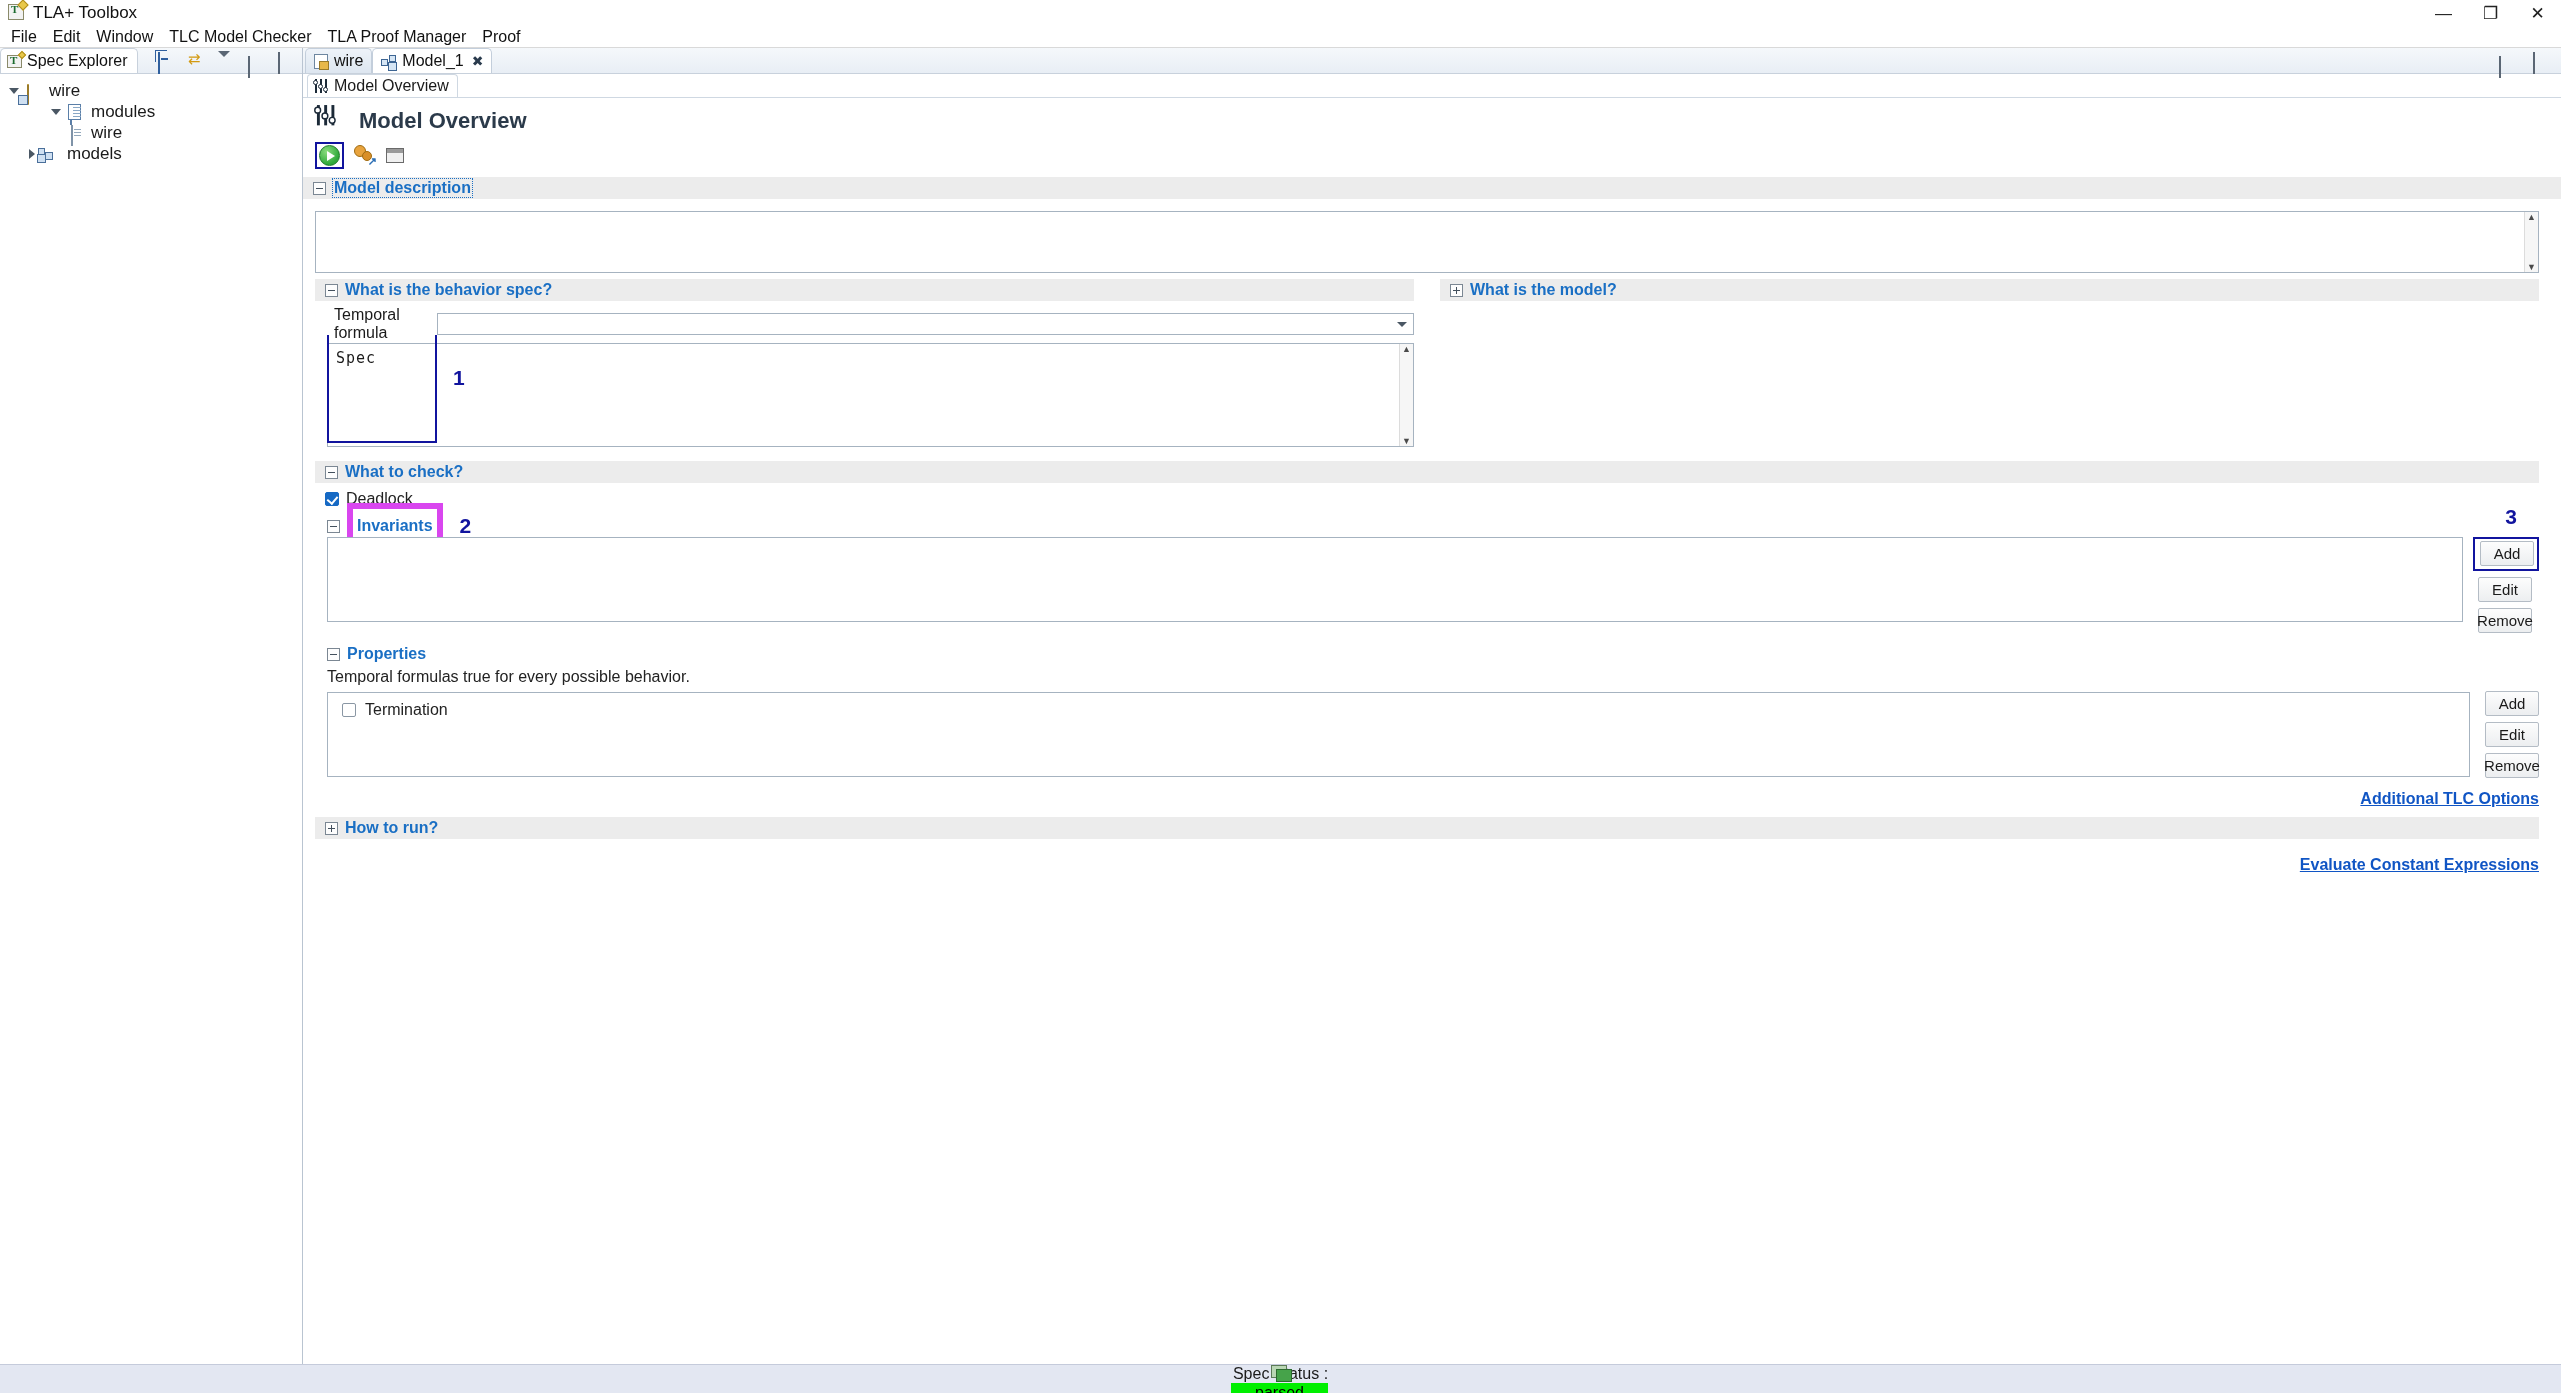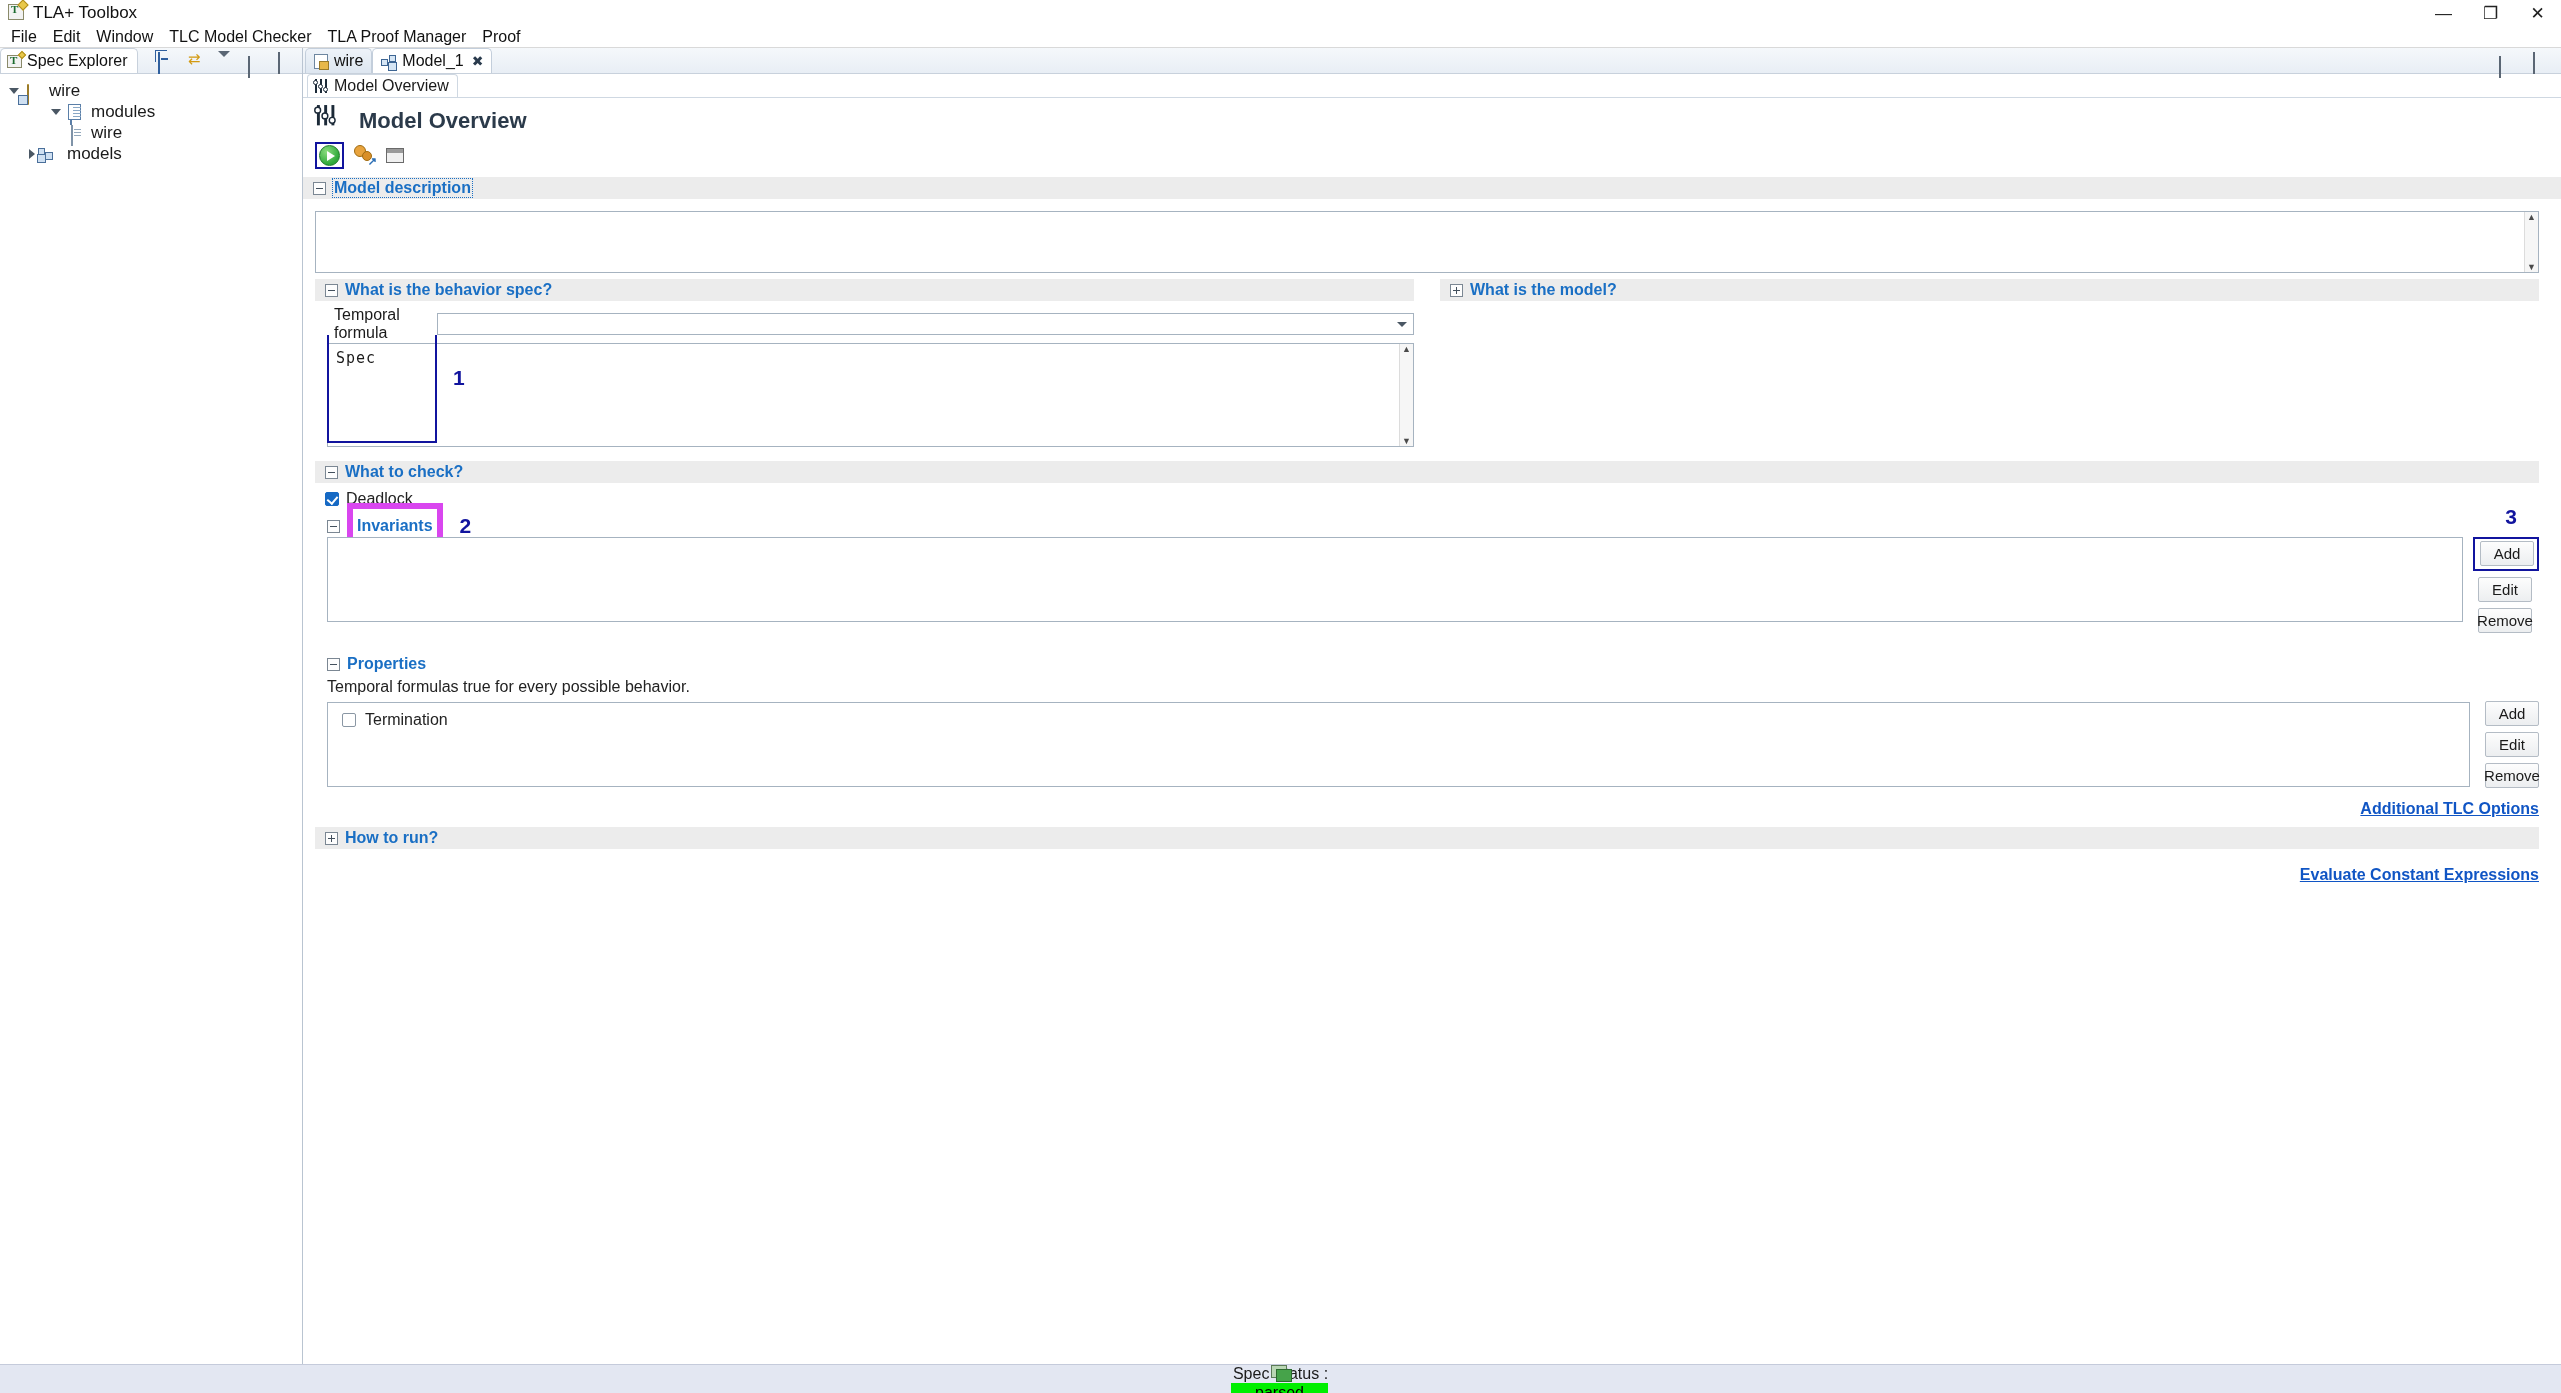--- a/index.html
+++ b/index.html
@@ -902,21 +902,21 @@
               <span class="annot" style="position:absolute;right:22px;top:-32px;">3</span>
               <span class="btn-boxed">
                 <span class="btn">Add</span>
               </span>
               <span class="btn" style="margin-left:5px;">Edit</span>
               <span class="btn" style="margin-left:5px;">Remove</span>
             </div>
           </div>
         </div>
 
-        <div style="padding-left:12px;margin-top:20px;">
+        <div style="padding-left:12px;margin-top:10px;">
           <div class="section-head white" style="padding-left:0;gap:7px;">
             <span class="expander"></span>
             <span class="sec-title">Properties</span>
           </div>
           <div class="desc-text" style="padding:3px 0 5px 0;">Temporal formulas true for every possible behavior.</div>
 
           <div style="display:flex;align-items:center;">
             <div class="textarea-box" style="flex:1;height:85px;padding:8px 0 0 14px;">
               <div style="display:flex;align-items:center;gap:9px;">
                 <span class="chk"></span>

